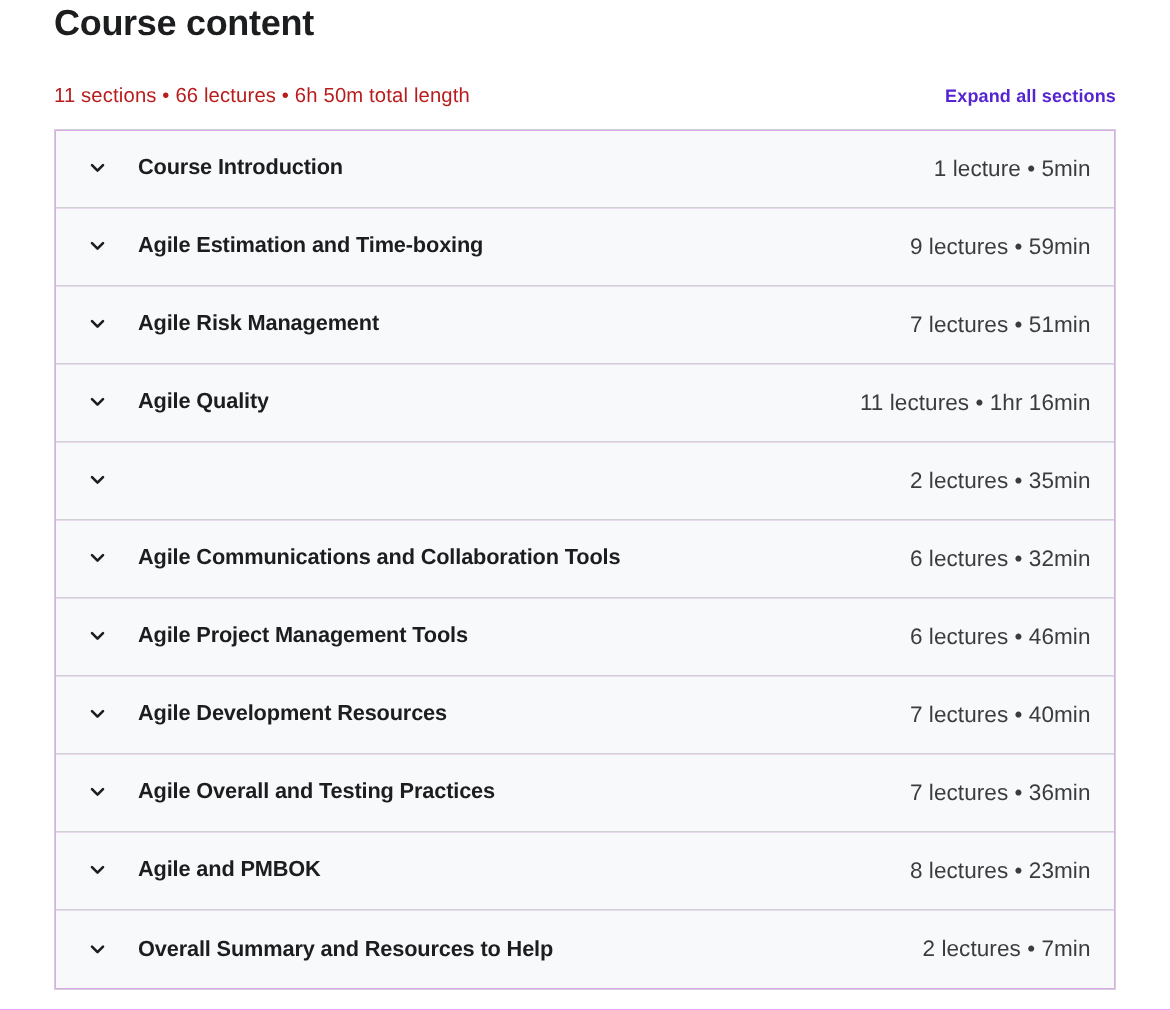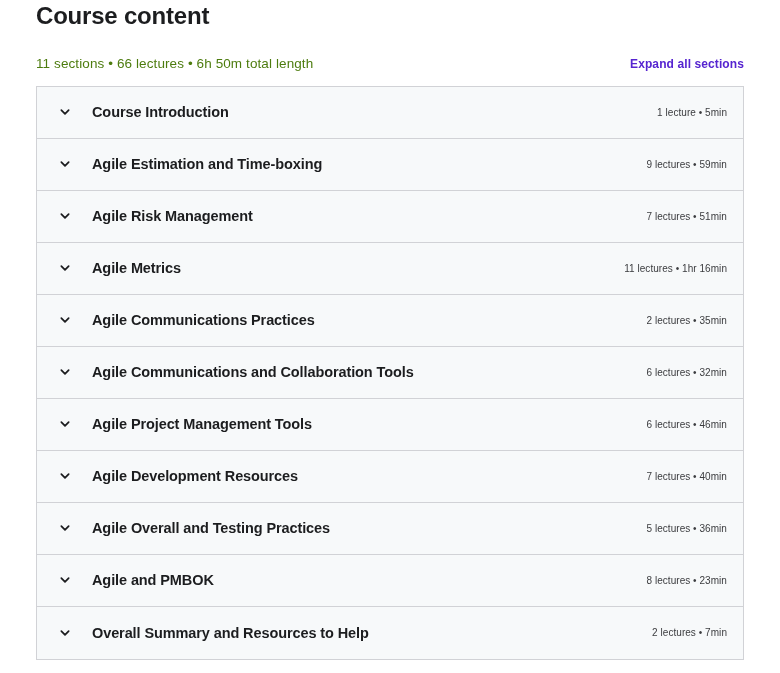--- a/index.html
+++ b/index.html
@@ -38,21 +38,21 @@
     display: flex;
     align-items: baseline;
     justify-content: space-between;
     margin-top: 24px;
     margin-bottom: 12px;
   }
 
   .meta-summary {
     font-size: 13.5px;
     line-height: 1.4;
-    color: #4d7c0f;
+    color: #b91c1c;
     letter-spacing: 0.1px;
   }
 
   .expand-link {
     font-size: 12px;
     font-weight: 700;
     color: #5624d0;
     text-decoration: none;
     letter-spacing: 0.1px;
     cursor: pointer;
@@ -111,21 +111,21 @@
     font-size: 14.5px;
     font-weight: 700;
     color: #1c1d1f;
     letter-spacing: -0.1px;
     white-space: nowrap;
     overflow: hidden;
     text-overflow: ellipsis;
   }
 
   .section-meta {
-    font-size: 10px;
+    font-size: 15px;
     color: #3b3c3f;
     white-space: nowrap;
     padding-left: 16px;
     letter-spacing: 0.05px;
   }
 </style>
 </head>
 <body>
 
 <div class="page">
@@ -174,33 +174,32 @@
     <span class="section-meta">7 lectures • 51min</span>
   </div>
 
   <div class="section-row">
     <div class="row-left">
       <span class="chevron-icon">
         <svg viewBox="0 0 24 24" aria-hidden="true">
           <path d="M6.5 9.2 L12 14.7 L17.5 9.2" fill="none" stroke="currentColor" stroke-width="2.6" stroke-linecap="round" stroke-linejoin="round"></path>
         </svg>
       </span>
-      <span class="section-title">Agile Metrics</span>
+      <span class="section-title">Agile Quality</span>
     </div>
     <span class="section-meta">11 lectures • 1hr 16min</span>
   </div>
 
   <div class="section-row">
     <div class="row-left">
       <span class="chevron-icon">
         <svg viewBox="0 0 24 24" aria-hidden="true">
           <path d="M6.5 9.2 L12 14.7 L17.5 9.2" fill="none" stroke="currentColor" stroke-width="2.6" stroke-linecap="round" stroke-linejoin="round"></path>
         </svg>
       </span>
-      <span class="section-title">Agile Communications Practices</span>
     </div>
     <span class="section-meta">2 lectures • 35min</span>
   </div>
 
   <div class="section-row">
     <div class="row-left">
       <span class="chevron-icon">
         <svg viewBox="0 0 24 24" aria-hidden="true">
           <path d="M6.5 9.2 L12 14.7 L17.5 9.2" fill="none" stroke="currentColor" stroke-width="2.6" stroke-linecap="round" stroke-linejoin="round"></path>
         </svg>
@@ -236,21 +235,21 @@
 
   <div class="section-row">
     <div class="row-left">
       <span class="chevron-icon">
         <svg viewBox="0 0 24 24" aria-hidden="true">
           <path d="M6.5 9.2 L12 14.7 L17.5 9.2" fill="none" stroke="currentColor" stroke-width="2.6" stroke-linecap="round" stroke-linejoin="round"></path>
         </svg>
       </span>
       <span class="section-title">Agile Overall and Testing Practices</span>
     </div>
-    <span class="section-meta">5 lectures • 36min</span>
+    <span class="section-meta">7 lectures • 36min</span>
   </div>
 
   <div class="section-row">
     <div class="row-left">
       <span class="chevron-icon">
         <svg viewBox="0 0 24 24" aria-hidden="true">
           <path d="M6.5 9.2 L12 14.7 L17.5 9.2" fill="none" stroke="currentColor" stroke-width="2.6" stroke-linecap="round" stroke-linejoin="round"></path>
         </svg>
       </span>
       <span class="section-title">Agile and PMBOK</span>

